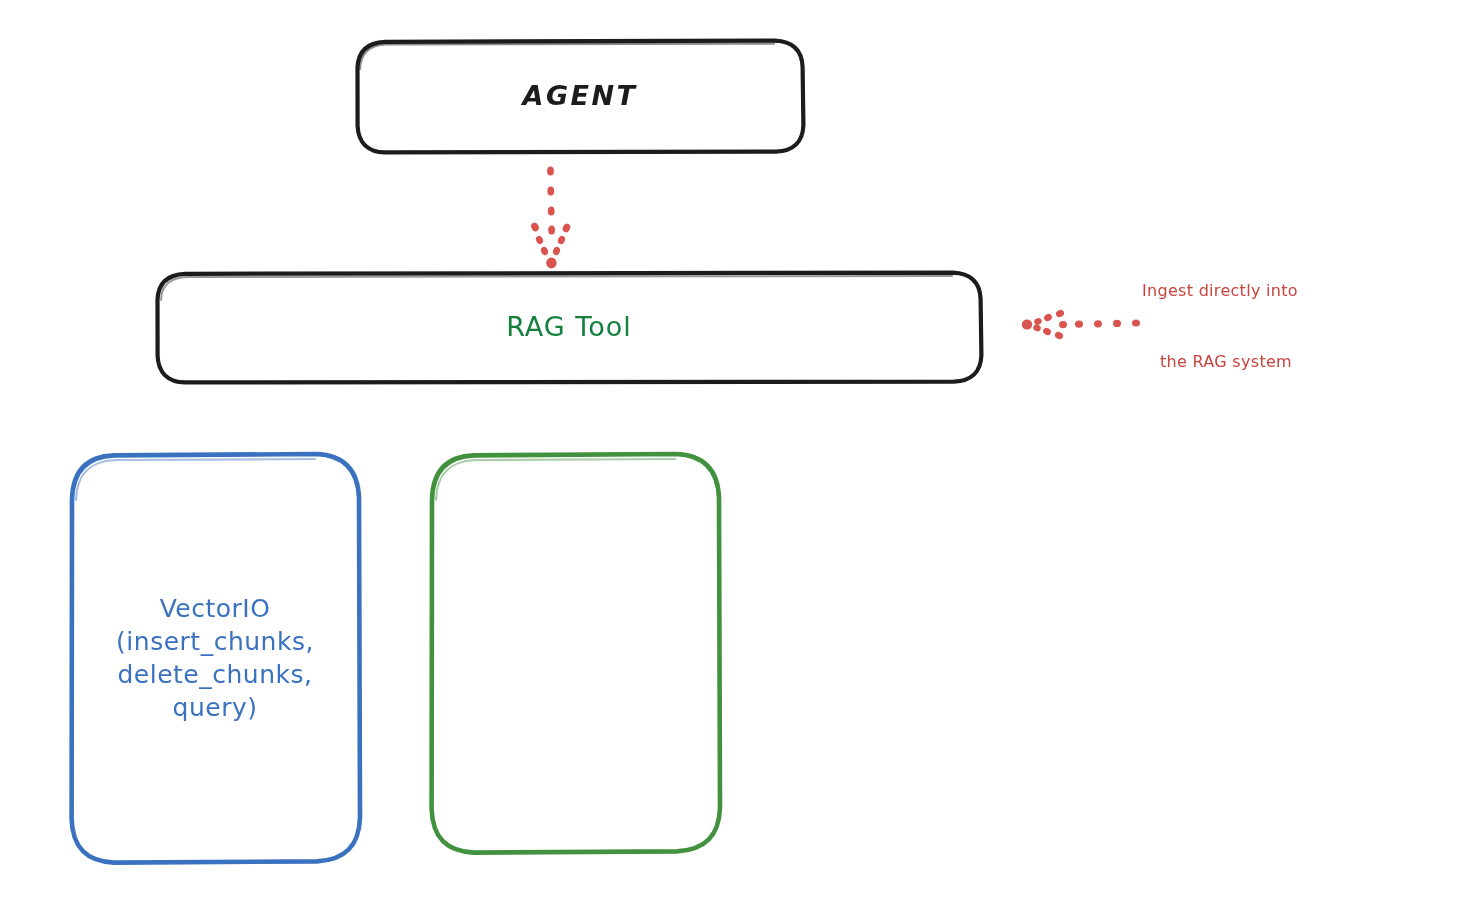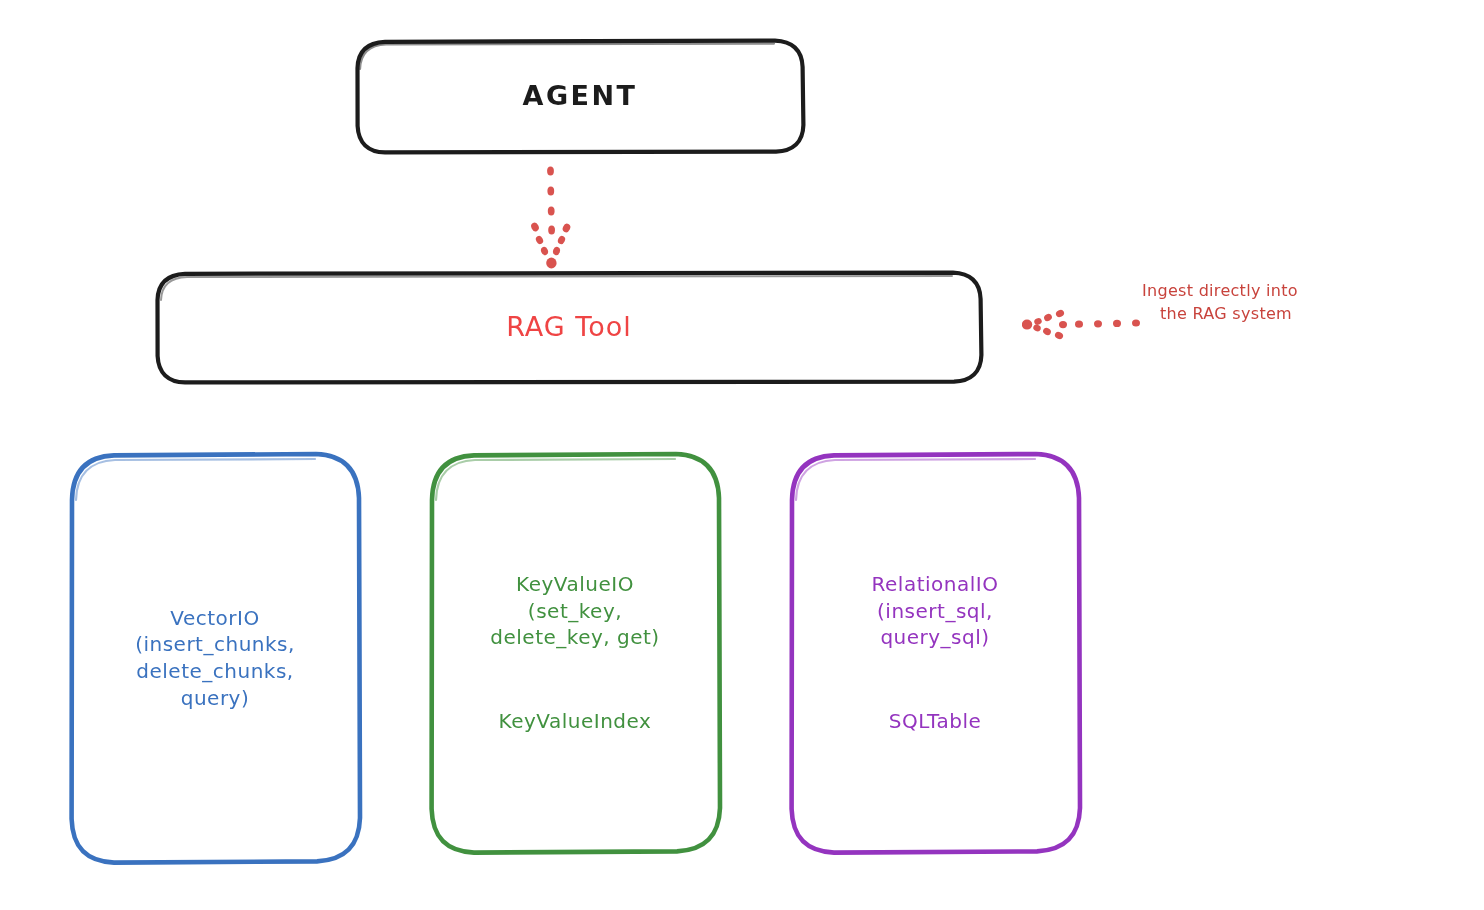--- a/index.html
+++ b/index.html
@@ -47,56 +47,57 @@
 
   
   #agent-node {
     left: 354px;
     top: 38px;
     width: 452px;
     height: 116px;
   }
   #agent-node .node-label {
     font-family: "DejaVu Sans", sans-serif;
+    font-style: italic;
     font-weight: 700;
     font-size: 27px;
     color: #1c1c1c;
     letter-spacing: 2.5px;
     text-align: right;
   }
 
   
   #rag-node {
     left: 154px;
     top: 270px;
     width: 830px;
     height: 114px;
   }
   #rag-node .node-label {
     font-family: "DejaVu Sans", sans-serif;
     font-size: 27px;
     font-weight: 500;
-    color: #ef4444;
+    color: #15803d;
     letter-spacing: 1px;
   }
 
   
   .leaf {
     width: 294px;
     top: 450px;
     height: 416px;
     padding: 0 14px;
   }
   #vector-node { left: 68px;  height: 416px; }
   #keyvalue-node { left: 428px; height: 406px; }
   #relational-node { left: 788px; height: 406px; }
 
   .leaf .node-label {
     font-family: "DejaVu Sans", sans-serif;
-    font-size: 20px;
+    font-size: 25px;
     font-weight: 500;
     line-height: 1.33;
   }
   #vector-node .node-label { color: #3a72bf; }
   #keyvalue-node .node-label { color: #41913f; }
   #relational-node .node-label { color: #9434bf; }
 
   .leaf .ops { display: block; }
   .leaf .index-name { display: block; margin-top: 1.55em; }
 
@@ -107,21 +108,21 @@
     top: 280px;
     width: 340px;
     font-family: "DejaVu Sans", sans-serif;
     font-size: 16px;
     font-weight: 500;
     line-height: 1.42;
     color: #c8433c;
     letter-spacing: 0.3px;
   }
   #callout-text span { display: block; }
-  #callout-line2 { padding-left: 18px; }
+  #callout-line2 { padding-left: 18px; margin-top: 48px; }
 
   .dots { position: absolute; pointer-events: none; }
 </style>
 </head>
 <body>
 
 <div id="canvas">
 
   <div class="node" id="agent-node">
     <svg class="sketch-svg" width="452" height="116" viewBox="0 0 452 116">
@@ -194,34 +195,16 @@
 delete_chunks,
 query)</span>
     </div>
   </div>
 
   <div class="node leaf" id="keyvalue-node">
     <svg class="sketch-svg" width="294" height="406" viewBox="0 0 294 406">
       <path d="M4 50 C4.5 22 18 6.5 46 5.4 L248 4 C276 5 290 20 291 48 L292 358 C291 386 277 400 249 401.4 L46 402.6 C18 401.5 4.5 387 3.6 359 Z" fill="#ffffff" stroke="#41913f" stroke-width="4.6" stroke-linecap="round" stroke-linejoin="round"></path>
       <path d="M8 50 C8.6 26 21 11 47 10 L247 9" fill="none" stroke="#41913f" stroke-width="2.2" stroke-linecap="round" opacity="0.45"></path>
     </svg>
-    <div class="node-label">
-      <span class="ops">KeyValueIO
-(set_key,
-delete_key, get)</span>
-      <span class="index-name">KeyValueIndex</span>
-    </div>
-  </div>
-
-  <div class="node leaf" id="relational-node">
-    <svg class="sketch-svg" width="294" height="406" viewBox="0 0 294 406">
-      <path d="M4 50 C4.5 22 18 6.5 46 5.4 L248 4 C276 5 290 20 291 48 L292 358 C291 386 277 400 249 401.4 L46 402.6 C18 401.5 4.5 387 3.6 359 Z" fill="#ffffff" stroke="#9434bf" stroke-width="4.6" stroke-linecap="round" stroke-linejoin="round"></path>
-      <path d="M8 50 C8.6 26 21 11 47 10 L247 9" fill="none" stroke="#9434bf" stroke-width="2.2" stroke-linecap="round" opacity="0.45"></path>
-    </svg>
-    <div class="node-label">
-      <span class="ops">RelationalIO
-(insert_sql,
-query_sql)</span>
-      <span class="index-name">SQLTable</span>
-    </div>
-  </div>
+  </div>
+
 
 </div>
 
 </body></html>

